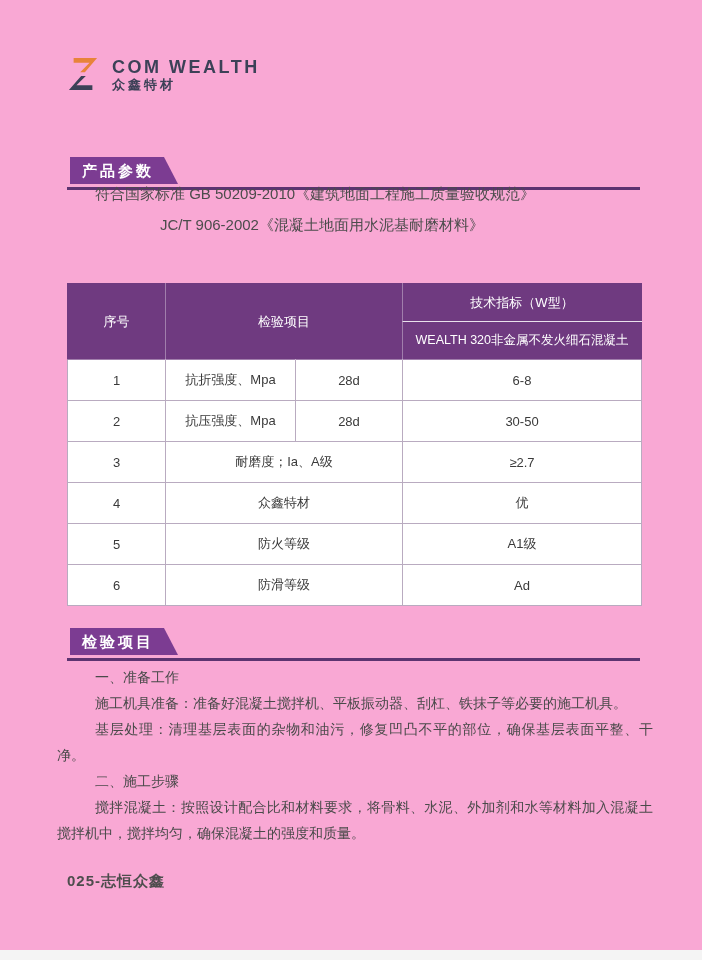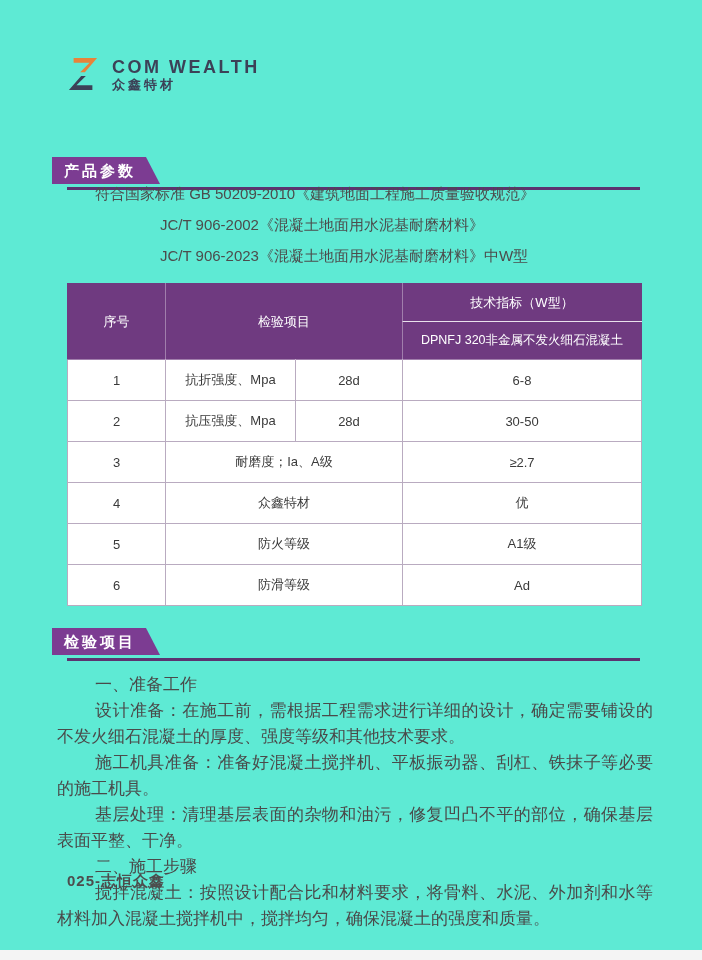--- a/index.html
+++ b/index.html
@@ -1,28 +1,28 @@
 <!DOCTYPE html>
 <html><head>
 <meta charset="utf-8">
 <style>
   html,body{margin:0;padding:0;background:#e9e9e9;}
   .page{
-    position:relative;width:702px;height:960px;background:#5eead4;overflow:hidden;
+    position:relative;width:702px;height:960px;background:#f9a8d4;overflow:hidden;
     font-family:"Liberation Sans","DejaVu Sans",sans-serif;color:#4a4a4a;
   }
   
   .logo{position:absolute;left:68px;top:54px;display:flex;align-items:flex-start;}
   .logo-mark{width:30px;height:40px;margin-right:14px;}
   .logo-text{display:flex;flex-direction:column;justify-content:center;padding-top:3px;}
   .brand-en{font-size:18px;font-weight:bold;letter-spacing:2.5px;color:#3c4157;line-height:20px;}
   .brand-cn{font-size:13px;font-weight:bold;letter-spacing:3px;color:#3c4157;line-height:16px;}
   
   .banner{
-    position:absolute;left:52px;width:108px;height:27px;background:#7c3c92;
+    position:absolute;left:70px;width:108px;height:27px;background:#7c3c92;
     clip-path:polygon(0 0,calc(100% - 14px) 0,100% 100%,0 100%);
     color:#fff;font-size:15px;font-weight:bold;letter-spacing:3px;
     line-height:27px;padding-left:12px;box-sizing:border-box;
   }
   .rule{position:absolute;left:67px;width:573px;height:3px;background:#5c3370;}
   
   .standards{position:absolute;left:67px;top:178px;width:580px;font-size:15px;color:#4c4c4c;}
   .standards .line{line-height:31px;white-space:nowrap;}
   .std-0{padding-left:28px;}
   .std-1,.std-2{padding-left:93px;}
@@ -37,21 +37,21 @@
     border:1px solid rgba(255,255,255,0.35);
   }
   .spec-table thead tr:first-child th{border-top:1px solid #6f3a80;}
   .spec-table thead th:first-child{border-left:1px solid #6f3a80;}
   .spec-table thead th:last-child{border-right:1px solid #6f3a80;}
   .th-main{height:74px;margin-left:40px;}
   .th-split-top{height:37px;border-bottom:1px solid rgba(255,255,255,0.85) !important;}
   .th-split-bottom{height:37px;font-size:12.5px;}
   .spec-table tbody td{height:40px;border:1px solid #b9abc0;background:#fff;}
   
-  .process-text{position:absolute;left:57px;top:664px;width:596px;font-size:17px;color:#4a4a4a;margin-top:8px;}
+  .process-text{position:absolute;left:57px;top:664px;width:596px;font-size:14px;color:#4a4a4a;}
   .process-text p{margin:0;line-height:26px;text-align:justify;}
   .para-indent{text-indent:38px;}
   
   .footer-code{
     position:absolute;left:67px;top:872px;font-size:15px;font-weight:bold;
     color:#4d4d4d;letter-spacing:1px;
   }
   .bottom-strip{position:absolute;left:0;bottom:0;width:702px;height:10px;background:#f4f4f4;}
 </style>
 </head>
@@ -69,38 +69,37 @@
       <span class="brand-cn">众鑫特材</span>
     </div>
   </div>
 
   <div class="banner" style="top:157px;">产品参数</div>
   <div class="rule" style="top:187px;"></div>
 
   <div class="standards">
     <div class="line std-0">符合国家标准 GB 50209-2010《建筑地面工程施工质量验收规范》</div>
     <div class="line std-1">JC/T 906-2002《混凝土地面用水泥基耐磨材料》</div>
-    <div class="line std-2">JC/T 906-2023《混凝土地面用水泥基耐磨材料》中W型</div>
   </div>
 
   <table class="spec-table">
     <colgroup>
         <col style="width:98px">
         <col style="width:130px">
         <col style="width:107px">
         <col style="width:239px">
       </colgroup>
     <thead>
       <tr>
         <th rowspan="2" class="th-main">序号</th>
         <th rowspan="2" colspan="2" class="th-main">检验项目</th>
         <th class="th-split-top">技术指标（W型）</th>
       </tr>
       <tr>
-        <th class="th-split-bottom">DPNFJ 320非金属不发火细石混凝土</th>
+        <th class="th-split-bottom">WEALTH 320非金属不发火细石混凝土</th>
       </tr>
     </thead>
     <tbody>
       <tr>
         <td>1</td>
         <td>抗折强度、Mpa</td>
         <td>28d</td>
         <td>6-8</td>
       </tr>
       <tr>
@@ -130,21 +129,20 @@
         <td>Ad</td>
       </tr>
     </tbody>
   </table>
 
   <div class="banner" style="top:628px;">检验项目</div>
   <div class="rule" style="top:658px;"></div>
 
   <div class="process-text">
     <p class="para-indent">一、准备工作</p>
-    <p class="para-indent">设计准备：在施工前，需根据工程需求进行详细的设计，确定需要铺设的不发火细石混凝土的厚度、强度等级和其他技术要求。</p>
     <p class="para-indent">施工机具准备：准备好混凝土搅拌机、平板振动器、刮杠、铁抹子等必要的施工机具。</p>
     <p class="para-indent">基层处理：清理基层表面的杂物和油污，修复凹凸不平的部位，确保基层表面平整、干净。</p>
     <p class="para-indent">二、施工步骤</p>
     <p class="para-indent">搅拌混凝土：按照设计配合比和材料要求，将骨料、水泥、外加剂和水等材料加入混凝土搅拌机中，搅拌均匀，确保混凝土的强度和质量。</p>
   </div>
 
   <div class="footer-code">025-志恒众鑫</div>
   <div class="bottom-strip"></div>
 </div>
 

